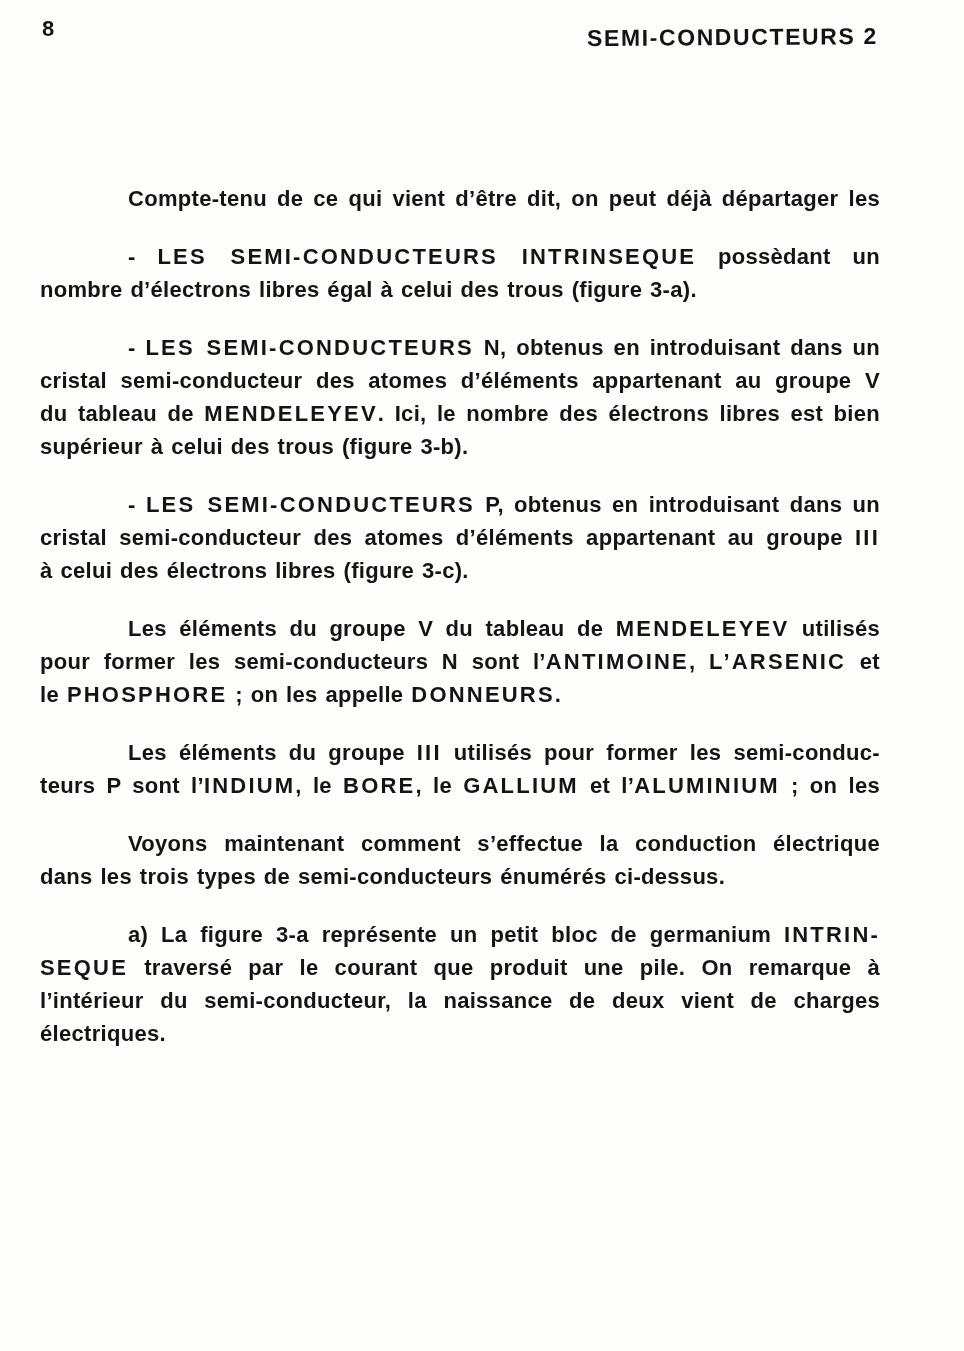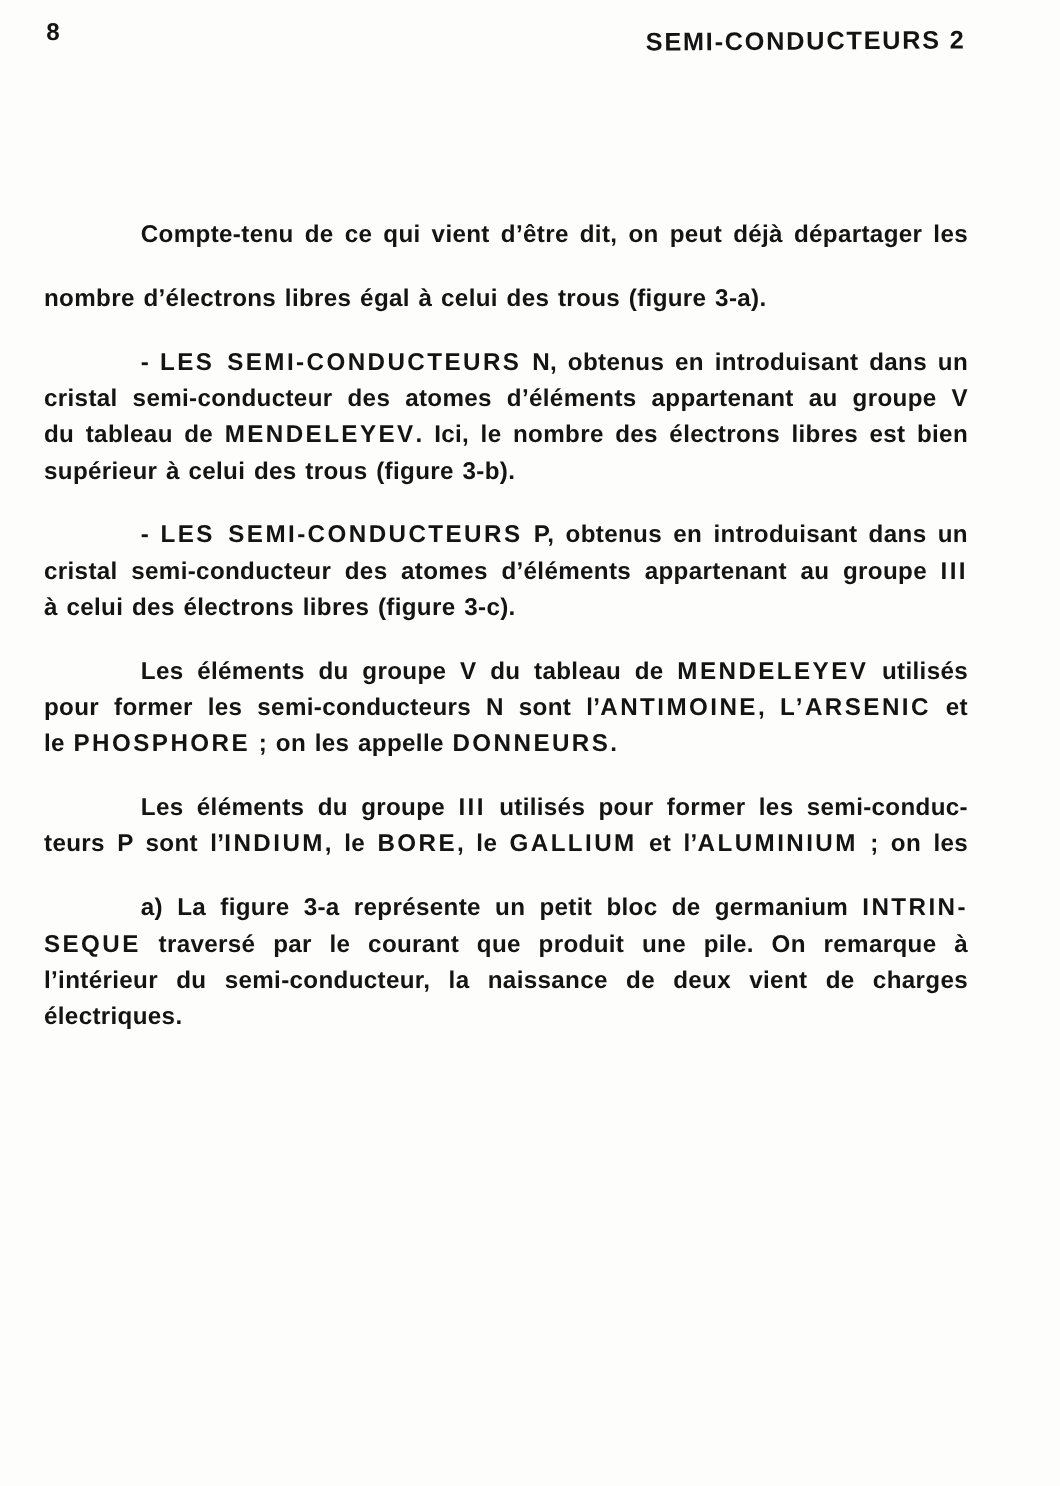--- a/index.html
+++ b/index.html
@@ -34,21 +34,21 @@
     white-space: nowrap;
     transform: rotate(-0.4deg);
   }
   .text-block {
     position: absolute;
     left: 40px;
     top: 178px;
     width: 840px;
   }
   .para {
-    margin: 18px 0 25px 0;
+    margin: 4px 0 25px 0;
   }
   .line {
     font-size: 22px;
     font-weight: 700;
     line-height: 33px;
     letter-spacing: 0.3px;
     word-spacing: 1.5px;
     text-align: justify;
     text-align-last: justify;
     white-space: normal;
@@ -67,20 +67,21 @@
 <body>
 
 <div class="page">
   <div class="page-number">8</div>
   <div class="header-title">SEMI-CONDUCTEURS 2</div>
   <div class="text-block">
       <div class="para">
         <div class="line first">Compte-tenu de ce qui vient d’être dit, on peut déjà départager les</div>
       </div>
       <div class="para">
+        <div class="line first">- <span class="caps">LES SEMI-CONDUCTEURS INTRINSEQUE</span> possèdant un</div>
         <div class="line last">nombre d’électrons libres égal à celui des trous (figure 3-a).</div>
       </div>
       <div class="para">
         <div class="line first">- <span class="caps">LES SEMI-CONDUCTEURS</span> N, obtenus en introduisant dans un</div>
         <div class="line">cristal semi-conducteur des atomes d’éléments appartenant au groupe V</div>
         <div class="line">du tableau de <span class="caps">MENDELEYEV</span>. Ici, le nombre des électrons libres est bien</div>
         <div class="line last">supérieur à celui des trous (figure 3-b).</div>
       </div>
       <div class="para">
         <div class="line first">- <span class="caps">LES SEMI-CONDUCTEURS</span> P, obtenus en introduisant dans un</div>
@@ -90,19 +91,23 @@
       <div class="para">
         <div class="line first">Les éléments du groupe V du tableau de <span class="caps">MENDELEYEV</span> utilisés</div>
         <div class="line">pour former les semi-conducteurs N sont l’<span class="caps">ANTIMOINE</span>, <span class="caps">L’ARSENIC</span> et</div>
         <div class="line last">le <span class="caps">PHOSPHORE</span> ; on les appelle <span class="caps">DONNEURS</span>.</div>
       </div>
       <div class="para">
         <div class="line first">Les éléments du groupe <span class="caps">III</span> utilisés pour former les semi-conduc-</div>
         <div class="line">teurs P sont l’<span class="caps">INDIUM</span>, le <span class="caps">BORE</span>, le <span class="caps">GALLIUM</span> et l’<span class="caps">ALUMINIUM</span> ; on les</div>
       </div>
       <div class="para">
+        <div class="line first">Voyons maintenant comment s’effectue la conduction électrique</div>
+        <div class="line last">dans les trois types de semi-conducteurs énumérés ci-dessus.</div>
+      </div>
+      <div class="para">
         <div class="line first">a) La figure 3-a représente un petit bloc de germanium <span class="caps">INTRIN-</span></div>
         <div class="line"><span class="caps">SEQUE</span> traversé par le courant que produit une pile. On remarque à</div>
         <div class="line">l’intérieur du semi-conducteur, la naissance de deux vient de charges</div>
         <div class="line last">électriques.</div>
       </div>
     </div>
 </div>
 
 </body></html>

